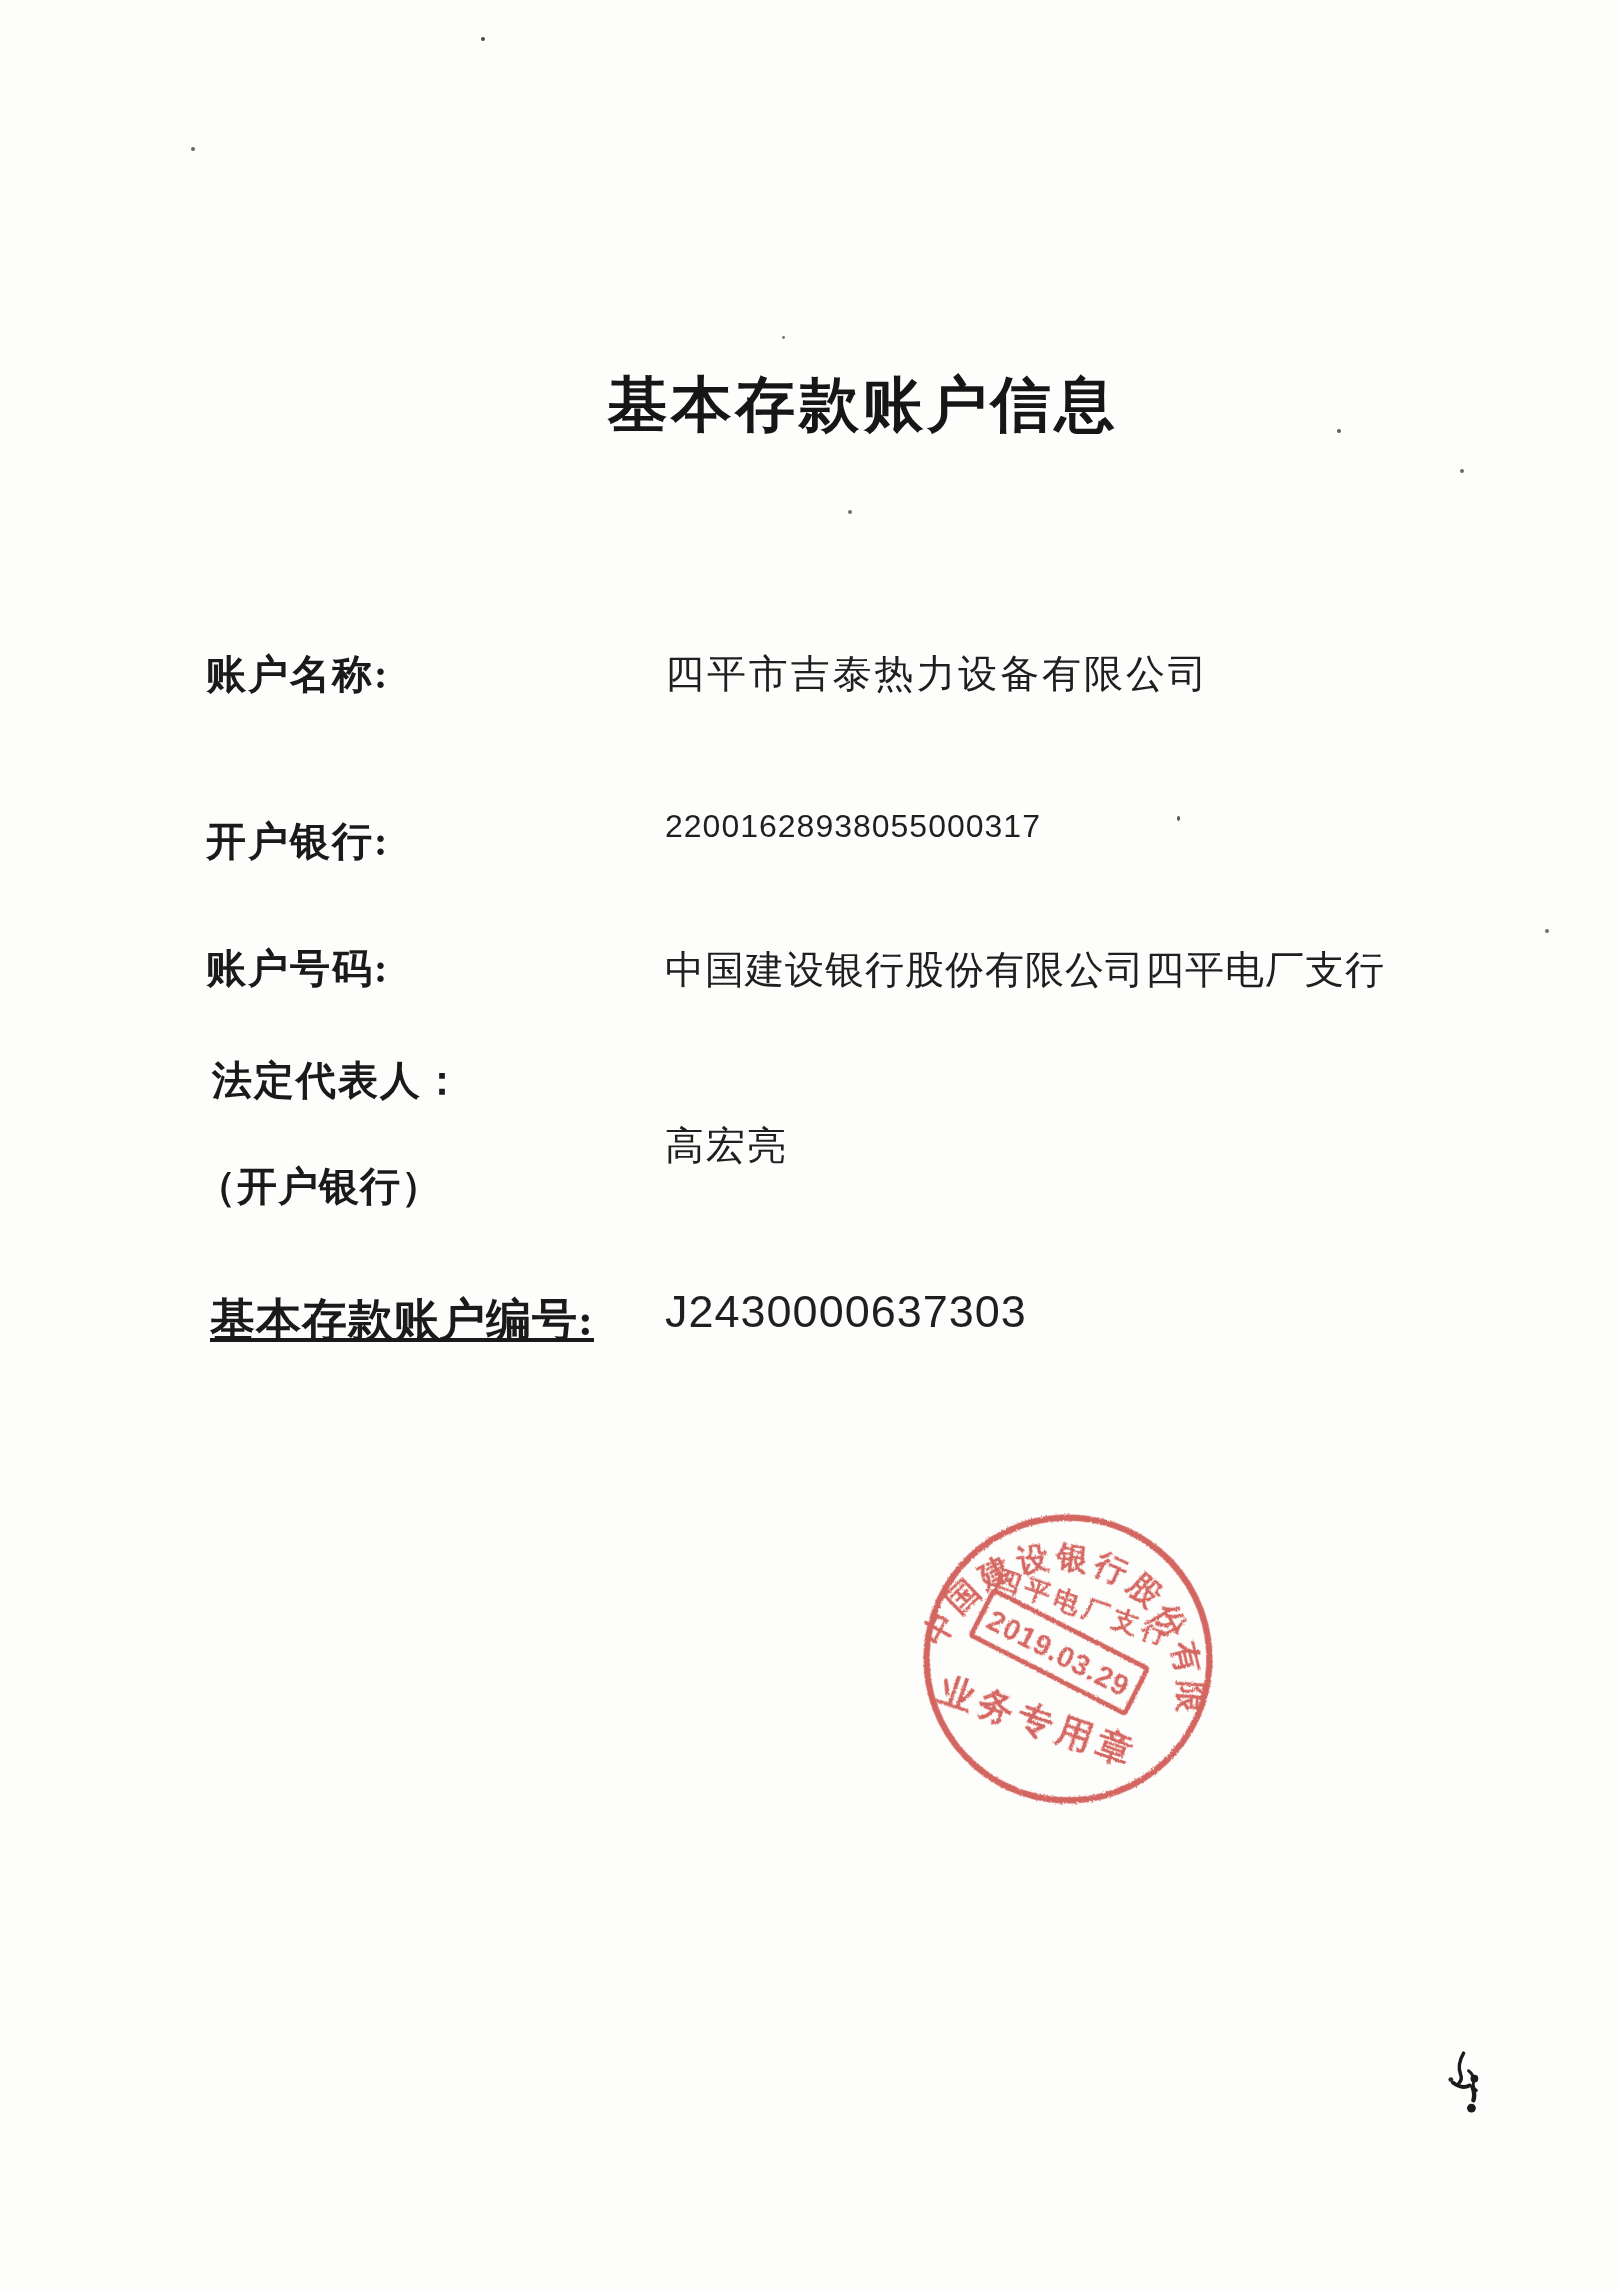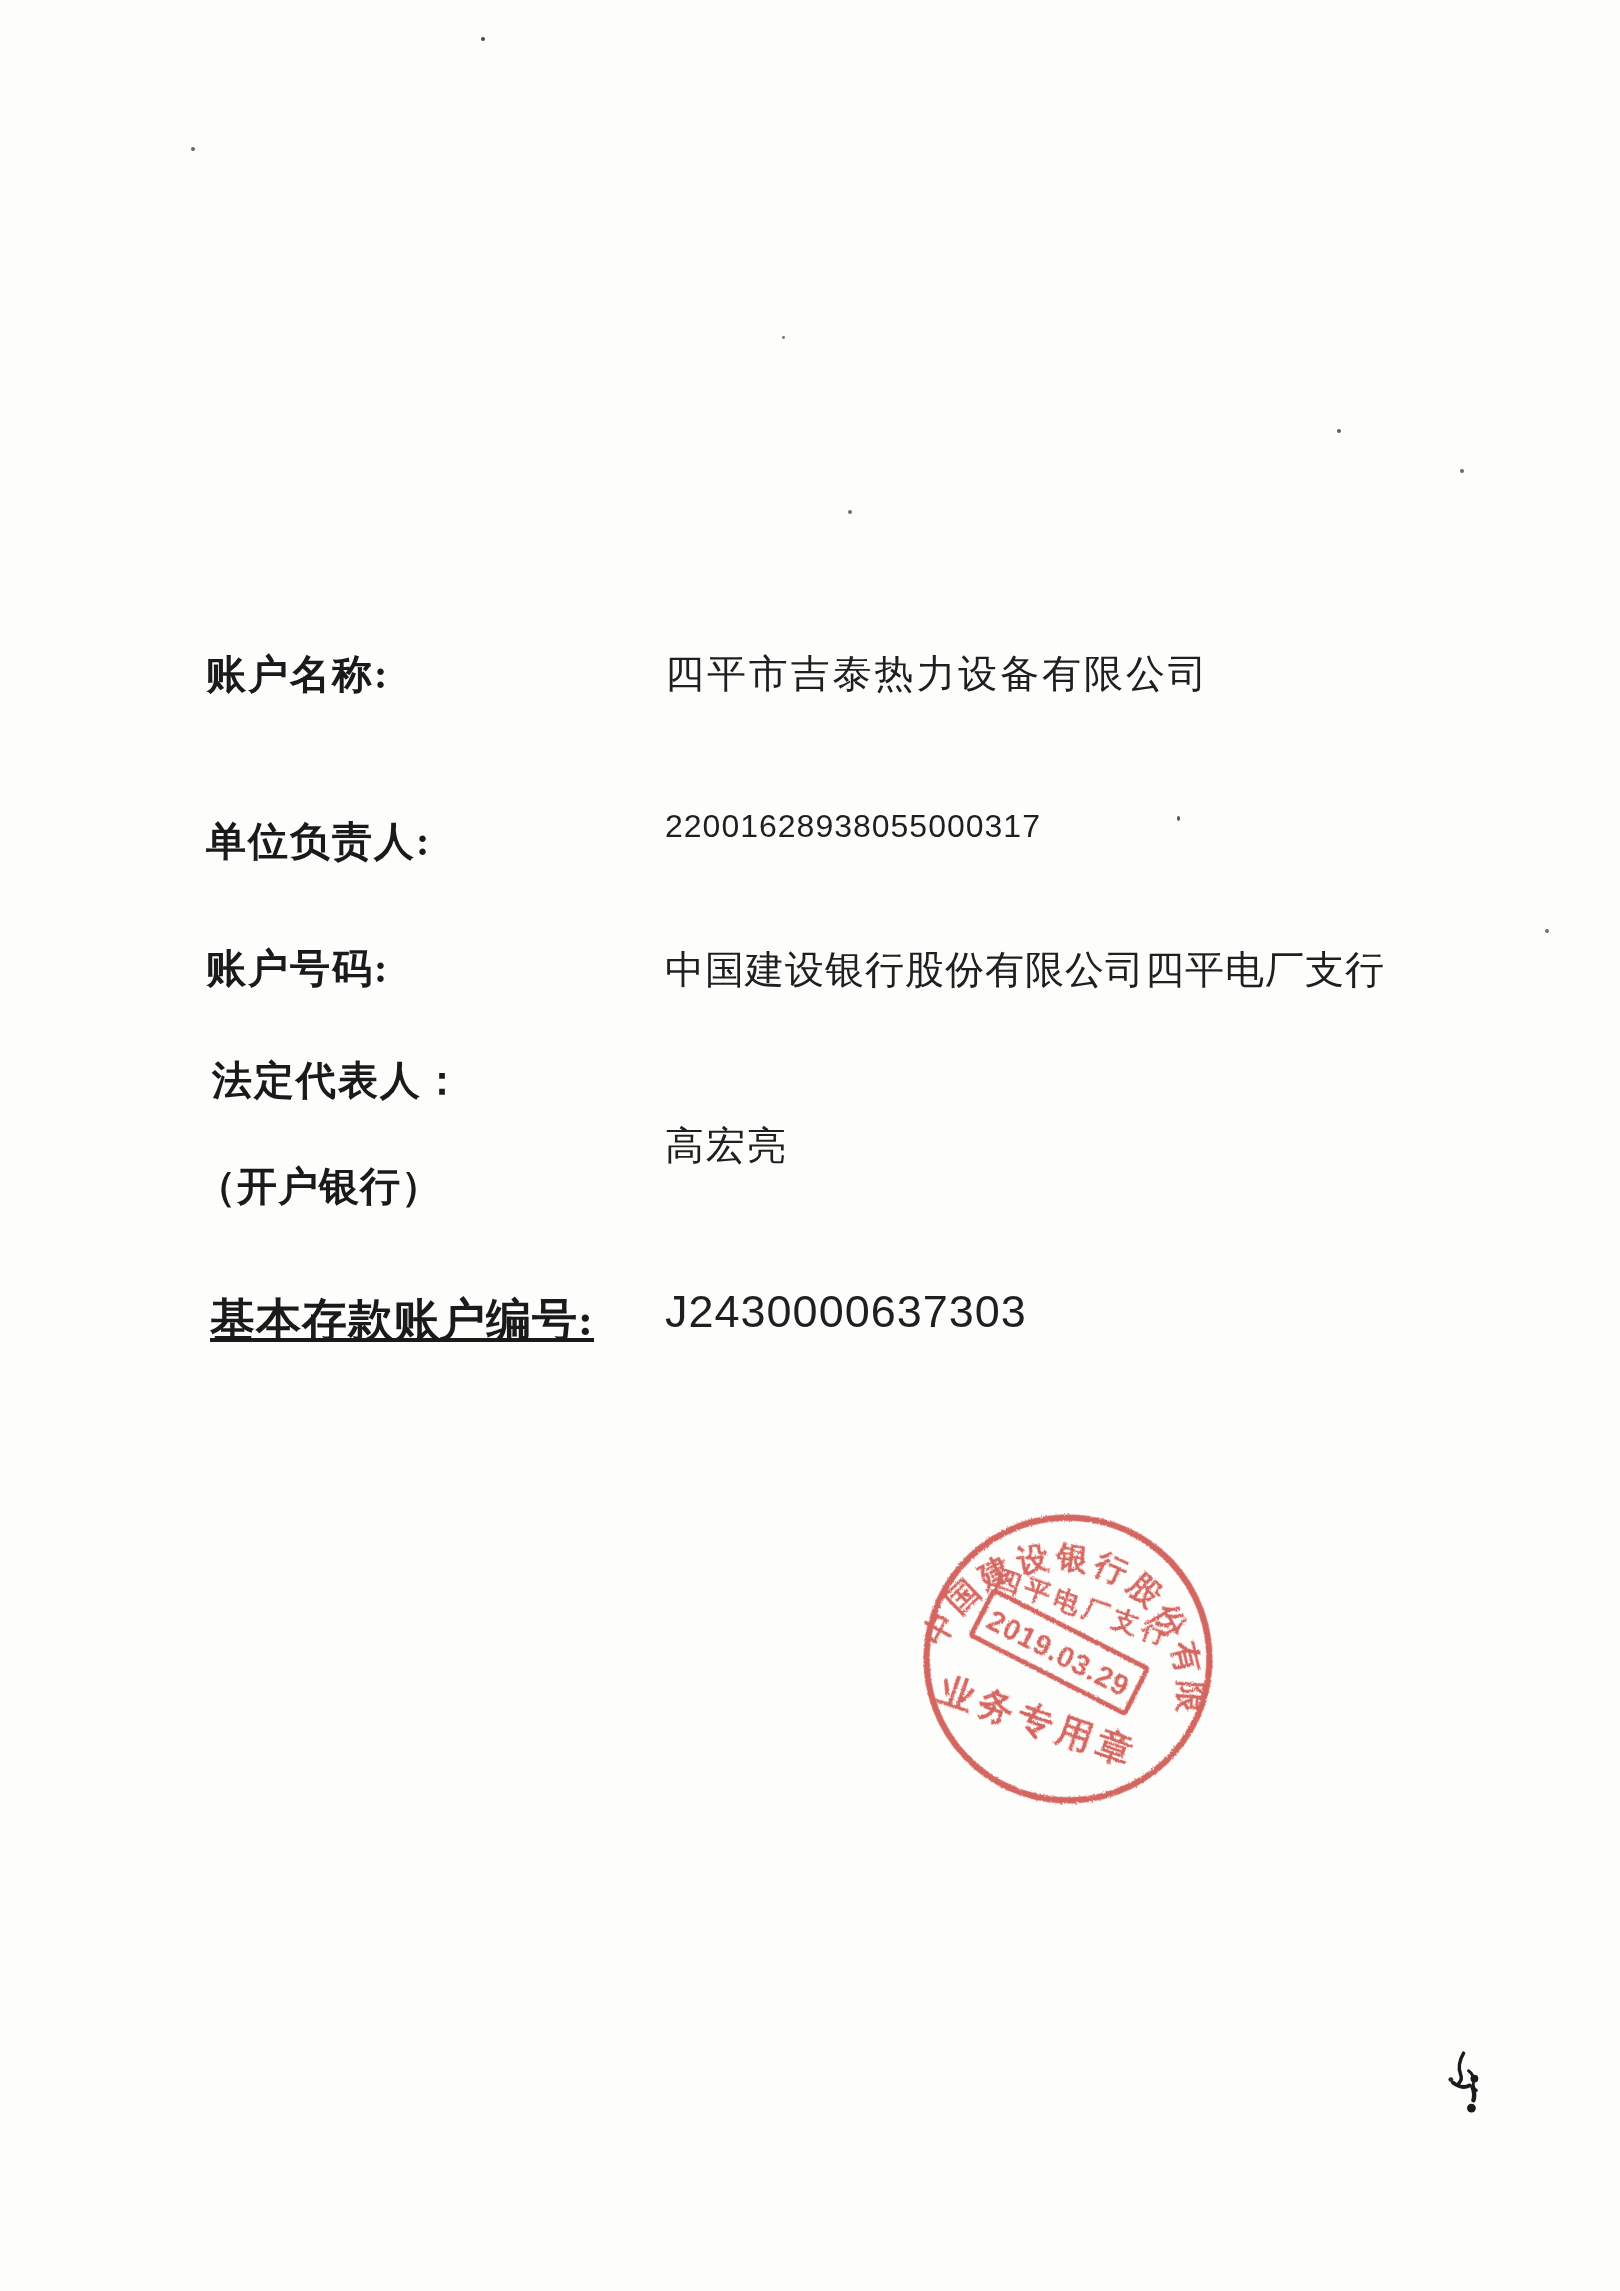--- a/index.html
+++ b/index.html
@@ -49,25 +49,26 @@
   .stamp-text{font-family:"Liberation Serif","DejaVu Serif",serif;font-weight:600;}
   .stamp-num{font-family:"Liberation Sans","DejaVu Sans",sans-serif;font-weight:600;}
   .speck{position:absolute;border-radius:50%;background:#4a4a4a;}
   .smudge-svg{top:2049px;left:1443px;width:51px;height:71px;}
 </style>
 </head>
 <body>
 
 <div class="page">
 
+  <div class="abs doc-title">基本存款账户信息</div>
 
   <div class="abs field-label" style="top:647px;left:206px;">账户名称:</div>
   <div class="abs field-value" style="top:647px;left:665px;letter-spacing:2.9px;">四平市吉泰热力设备有限公司</div>
 
-  <div class="abs field-label" style="top:814px;left:206px;">单位负责人:</div>
+  <div class="abs field-label" style="top:814px;left:206px;">开户银行:</div>
   <div class="abs field-value num-value" style="top:808px;left:665px;font-size:32px;">22001628938055000317</div>
 
   <div class="abs field-label" style="top:941px;left:206px;">账户号码:</div>
   <div class="abs field-value" style="top:943px;left:665px;letter-spacing:1px;text-align:right;">中国建设银行股份有限公司四平电厂支行</div>
 
   <div class="abs field-label" style="top:1053px;left:212px;">法定代表人：</div>
   <div class="abs field-label" style="top:1159px;left:196px;letter-spacing:1px;">（开户银行）</div>
   <div class="abs field-value" style="top:1119px;left:665px;">高宏亮</div>
 
   <div class="abs field-label" style="top:1290px;left:210px;letter-spacing:1px;font-weight:700;font-size:45px;text-decoration:underline;">基本存款账户编号:</div>

